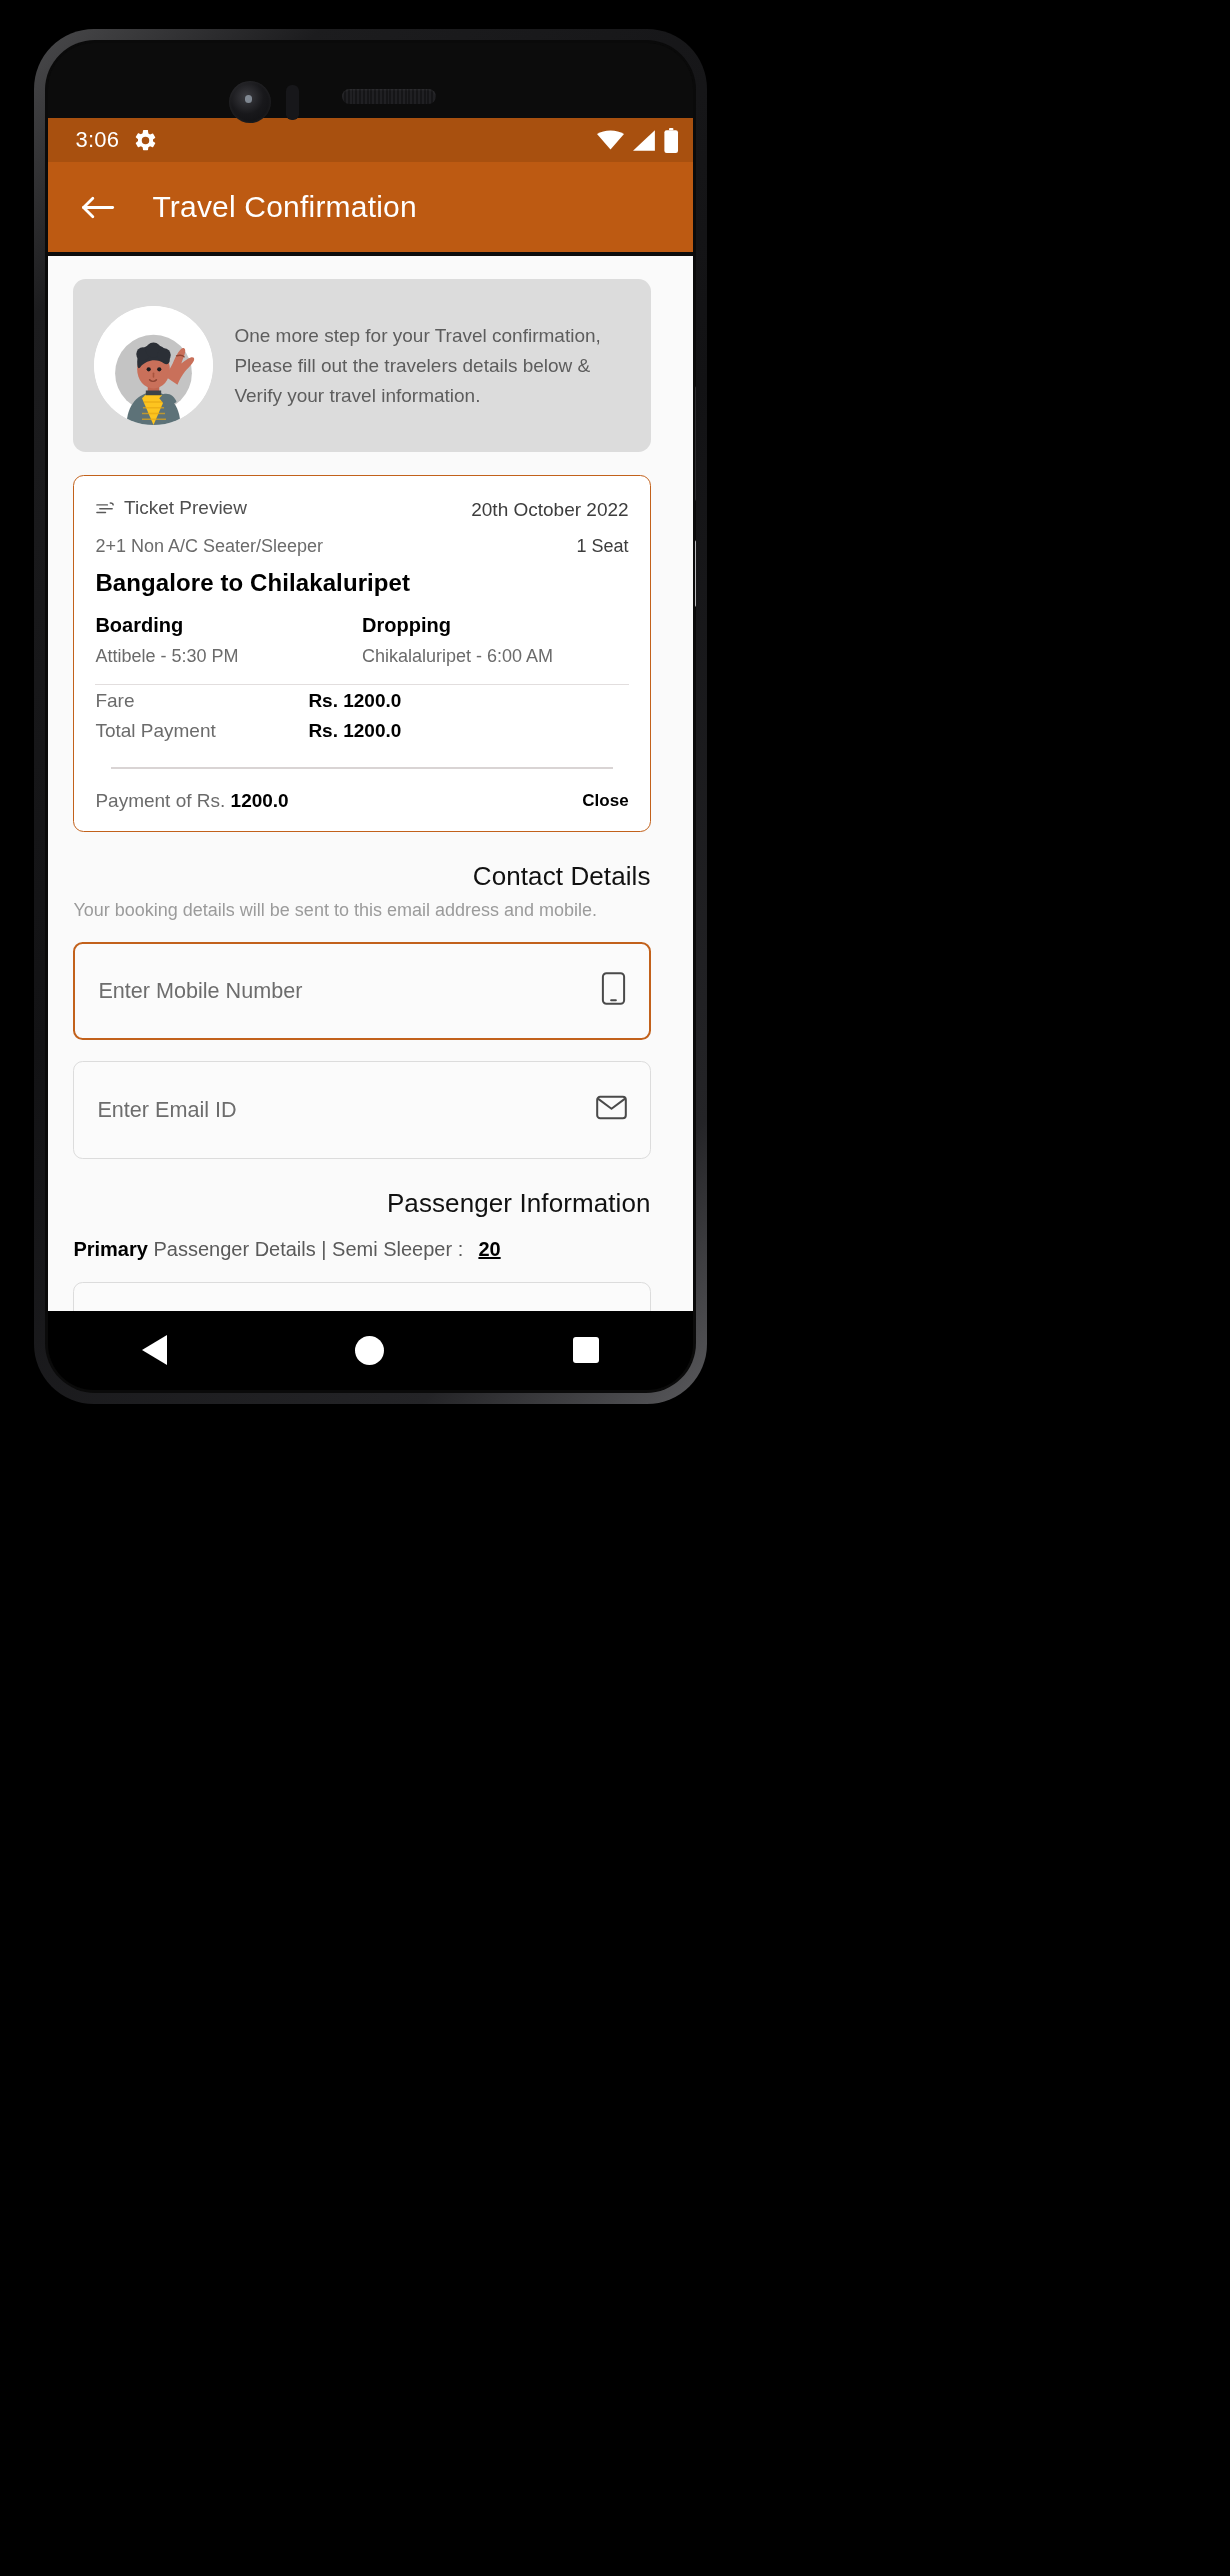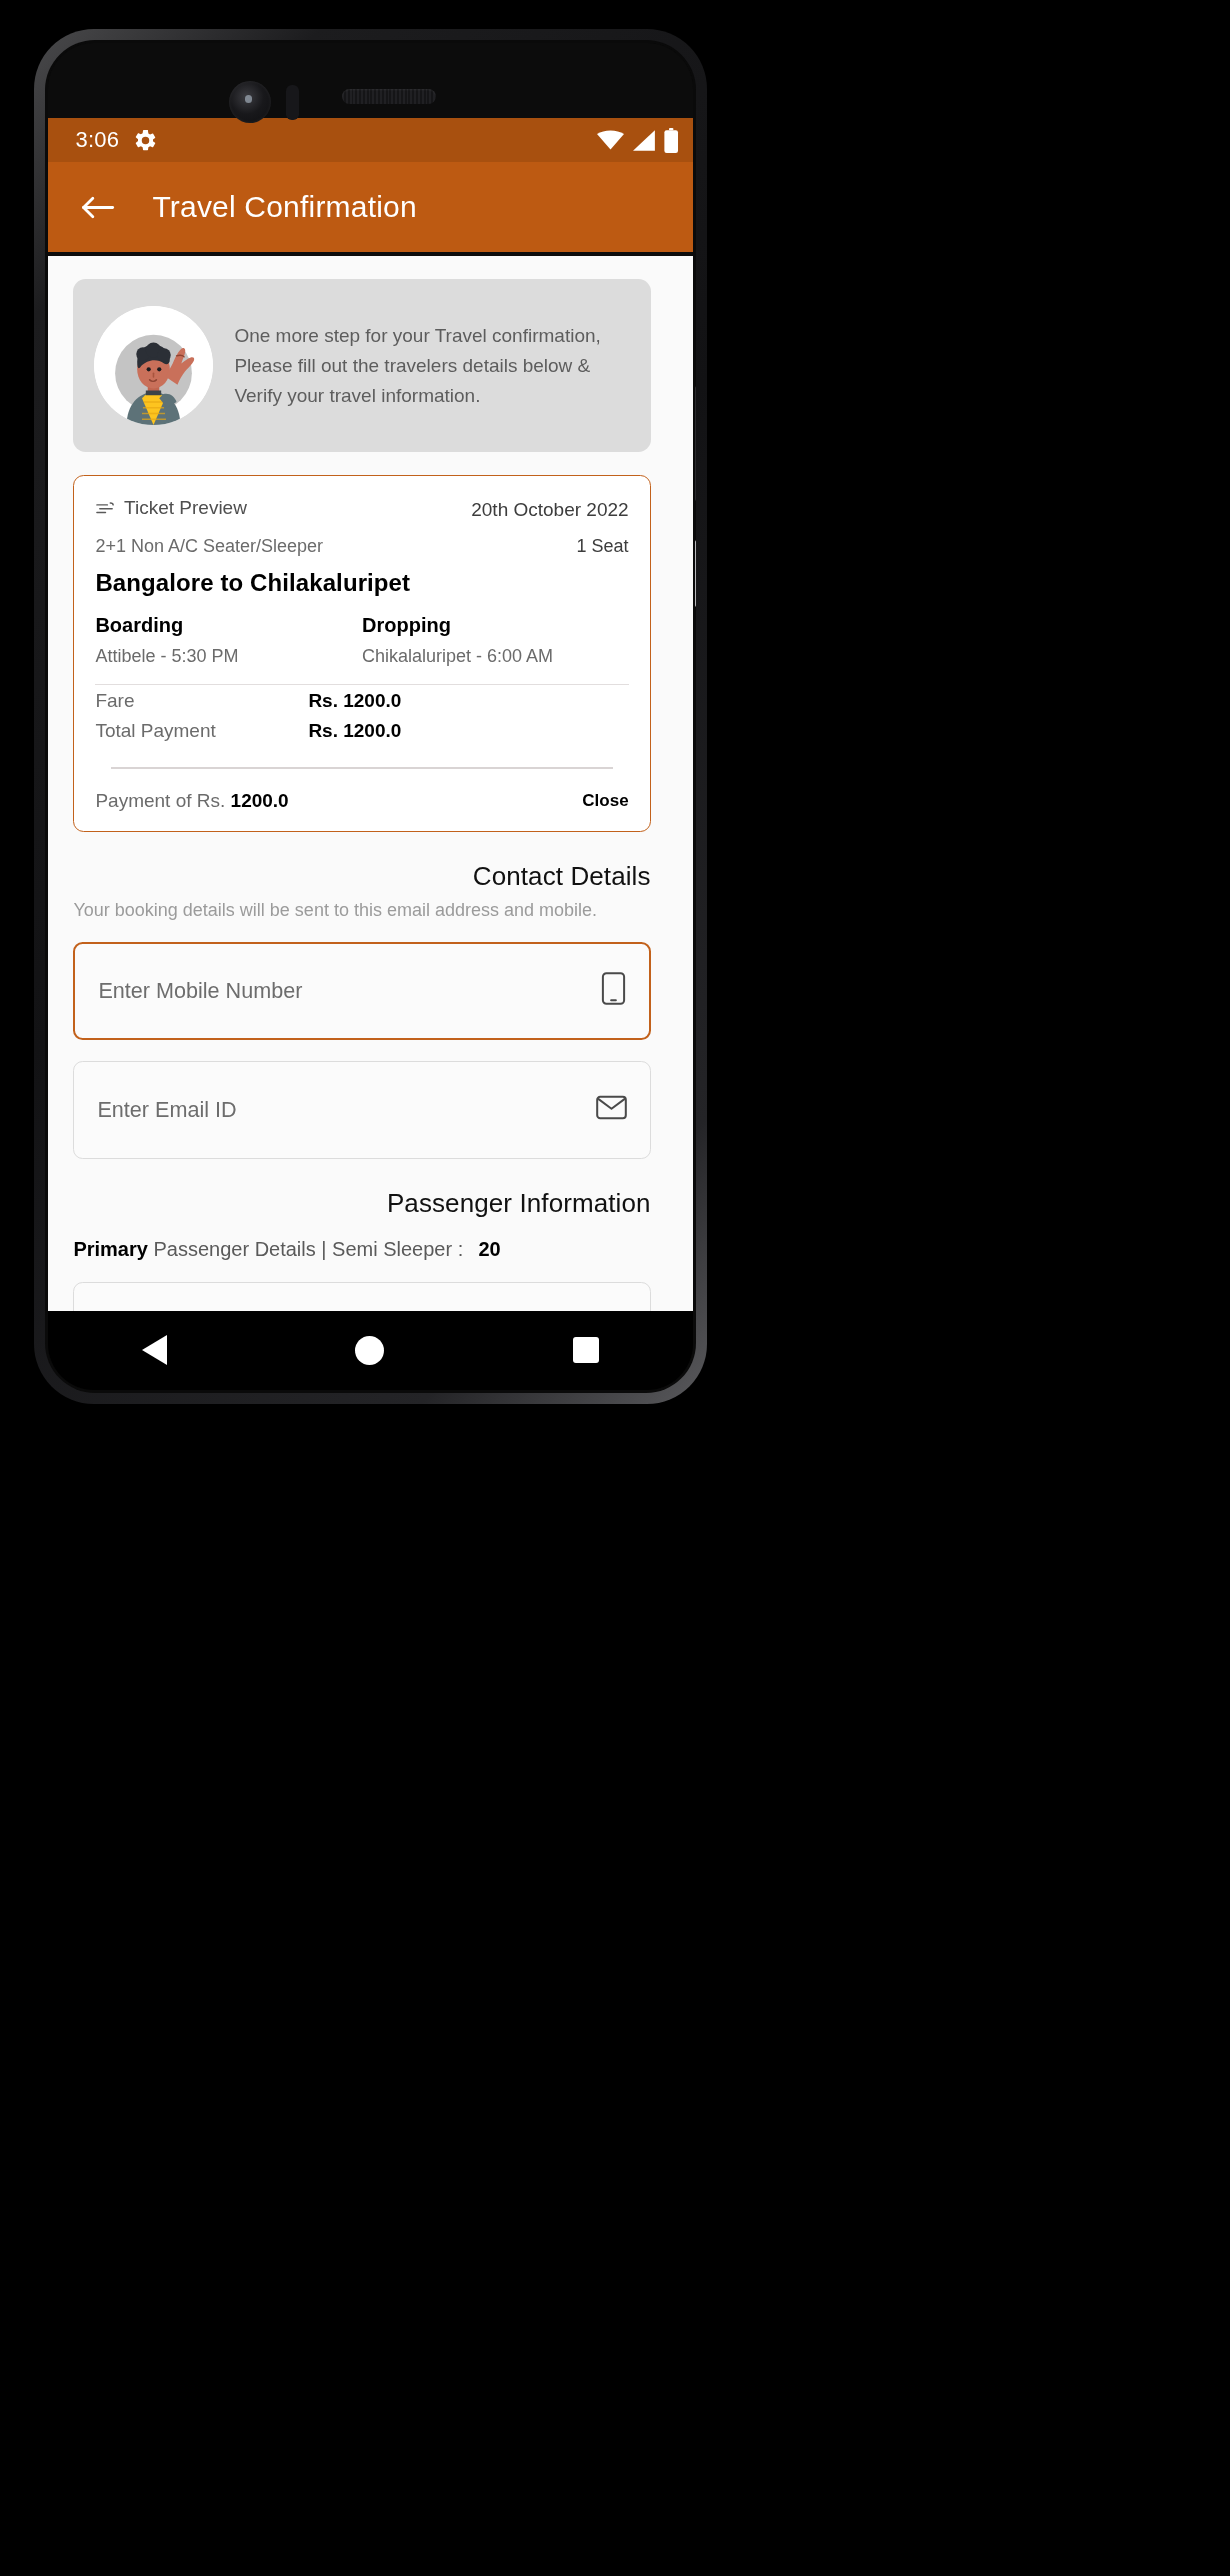--- a/index.html
+++ b/index.html
@@ -251,21 +251,21 @@
   .tf-placeholder {
     font-size: 21.6px; color: #6d6d6d; flex: 1;
   }
   .tf-icon { flex: 0 0 auto; }
 
   
   #primary-line {
     margin-top: 19px; font-size: 20px; color: #5a5a5a;
   }
   #primary-line b { color: #000; }
-  #primary-line .seatno { color: #000; font-weight: bold; margin-left: 9.6px; }
+  #primary-line .seatno { color: #000; font-weight: bold; margin-left: 9.6px; text-decoration: underline; }
 
   
   #nav-bar {
     position: absolute;
     bottom: 0; left: 0; right: 0;
     height: 79px;
     background: #000;
     display: flex; align-items: center;
     justify-content: space-around;
     z-index: 7;

